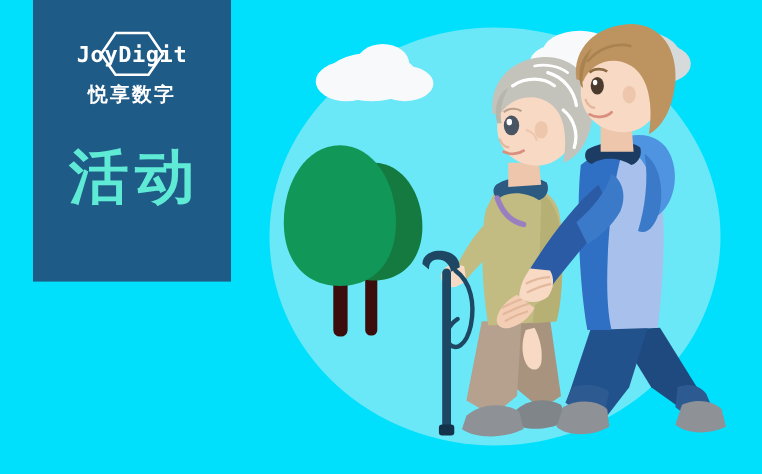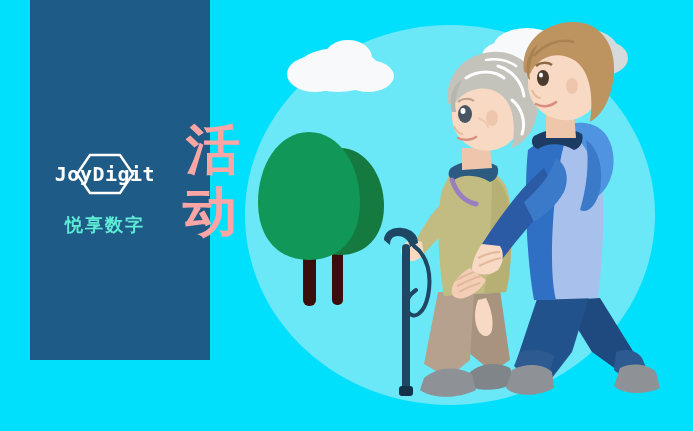--- a/index.html
+++ b/index.html
@@ -11,23 +11,23 @@
   #poster{
     position:relative;width:693px;height:431px;
     background:#00e0fc;overflow:hidden;
   }
   
   #illustration{
     position:absolute;left:0;top:0;width:693px;height:431px;
   }
   
   #panel{
-    position:absolute;left:30px;top:0;width:180px;height:360px;
+    position:absolute;left:30px;top:0;width:180px;height:256px;
     background:#1f5b87;
-    display:flex;flex-direction:row;align-items:center;
+    display:flex;flex-direction:column;align-items:center;
   }
   #logo-block{
     margin-top:26px;width:150px;height:84px;position:relative;
     display:flex;flex-direction:column;align-items:center;
   }
   #logo-mark{
     position:relative;width:150px;height:46px;
     display:flex;align-items:center;justify-content:center;
   }
   #logo-hex{
@@ -37,27 +37,28 @@
   }
   #logo-word{
     position:relative;z-index:2;
     color:#ffffff;
     font-family:"DejaVu Sans Mono", monospace;
     font-size:20px;font-weight:700;letter-spacing:0.5px;
     line-height:1;
     white-space:nowrap;
   }
   #logo-cn{
-    margin-top:19px;
-    color:#5eead4;
+    margin-top:5px;
+    color:#ffffff;
     font-size:18px;font-weight:700;letter-spacing:2px;
     line-height:1;
   }
   #panel-title{
-    color:#fca5a5;
+    margin-top:20px;
+    color:#5eead4;
     font-size:54px;font-weight:700;
     line-height:1.15;letter-spacing:6px;
     text-align:center;
     text-indent:6px;
   }
   #panel-title .line{display:block;}
 </style>
 </head>
 <body>
 

